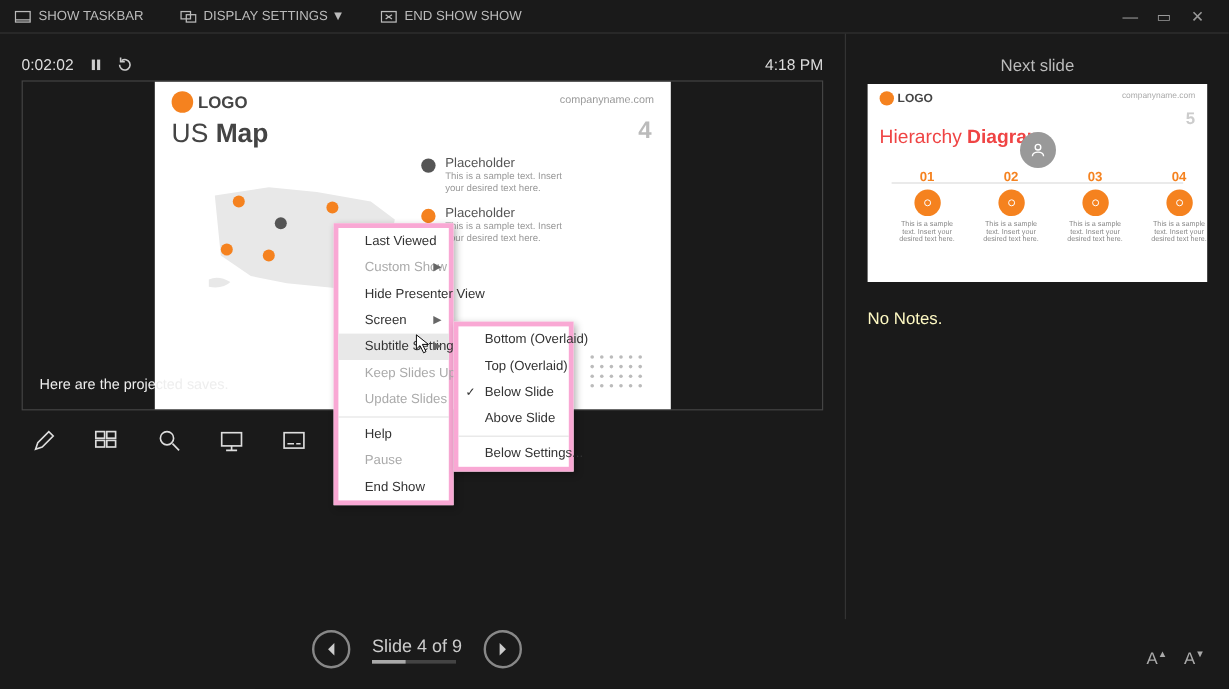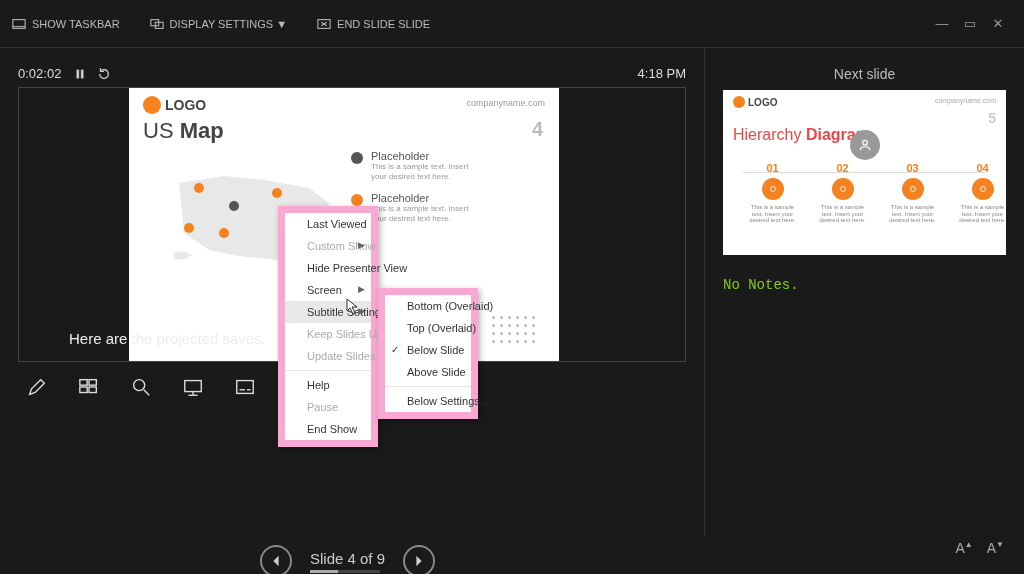--- a/index.html
+++ b/index.html
@@ -1,17 +1,17 @@
 <!DOCTYPE html>
 <html><head>
 <meta charset="utf-8">
 <style>
 * { margin:0; padding:0; box-sizing:border-box; font-family:"Segoe UI",Arial,sans-serif; }
 html,body { width:1024px; height:574px; background:#1a1a1a; color:#ccc; overflow:hidden; }
-.topbar { height:48px; display:flex; align-items:center; padding:0 12px; border-bottom:1px solid #333; font-size:11px; color:#bbb; }
+.topbar { height:28px; display:flex; align-items:center; padding:0 12px; border-bottom:1px solid #333; font-size:11px; color:#bbb; }
 .topbar .tbitem { display:flex; align-items:center; gap:6px; margin-right:30px; cursor:pointer; }
 .topbar .spacer { flex:1; }
 .winbtn { width:28px; text-align:center; font-size:13px; color:#999; cursor:pointer; }
 .content { display:flex; height:calc(100% - 36px - 50px); }
 .left { flex:1; padding:18px 18px 0 18px; display:flex; flex-direction:column; position:relative; }
 .right { width:320px; padding:18px 18px 0 18px; border-left:1px solid #333; }
 .timerow { display:flex; align-items:center; font-size:13px; color:#ddd; margin-bottom:6px; }
 .timerow .timer { margin-right:12px; }
 .timerow .clock { margin-left:auto; }
 .timerow .ticon { width:14px; height:14px; margin-right:10px; display:inline-block; color:#ccc; cursor:pointer; }
@@ -24,24 +24,24 @@
 .slide-title b { font-weight:700; }
 .slidenum { position:absolute; right:16px; top:30px; font-size:20px; color:#bbb; font-weight:600; }
 .usmap { position:absolute; left:40px; top:70px; width:180px; height:120px; }
 .usmap svg { width:100%; height:100%; }
 .dotmatrix { position:absolute; right:22px; bottom:18px; display:grid; grid-template-columns:repeat(6,5px); grid-template-rows:repeat(4,5px); gap:3px; }
 .dotmatrix span { width:3px; height:3px; background:#bbb; border-radius:50%; }
 .ph { position:absolute; left:222px; }
 .ph .dot { width:12px; height:12px; border-radius:50%; position:absolute; left:0; top:2px; }
 .ph .ptitle { font-size:11px; color:#555; font-weight:500; margin-left:20px; }
 .ph .ptxt { font-size:8px; color:#999; margin-left:20px; width:110px; line-height:1.2; }
-.subtitle-caption { position:absolute; left:14px; bottom:12px; font-size:15px; color:#eee; line-height:1.4;margin-left:36px; }
-
-
-.ctxmenu { position:absolute; background:#fff; border:7px solid #f9a8d4; font-size:11px; color:#333; box-shadow:2px 2px 6px rgba(0,0,0,0.3); }
+.subtitle-caption { position:absolute; left:14px; bottom:12px; font-size:12px; color:#eee; line-height:1.4; }
+
+
+.ctxmenu { position:absolute; background:#fff; border:4px solid #f9a8d4; font-size:11px; color:#333; box-shadow:2px 2px 6px rgba(0,0,0,0.3); }
 .ctxmenu .mitem { padding:5px 14px 5px 22px; position:relative; white-space:nowrap; }
 .ctxmenu .mitem.disabled { color:#aaa; }
 .ctxmenu .mitem.hov { background:#e8e8e8; }
 .ctxmenu .mitem .arrow { position:absolute; right:6px; top:5px; font-size:9px; color:#666; }
 .ctxmenu .mitem .check { position:absolute; left:6px; top:5px; font-size:10px; color:#333; }
 .ctxmenu .sep { height:1px; background:#e4e4e4; margin:3px 0; }
 .menu1 { left:278px; top:158px; width:100px; }
 .menu2 { left:378px; top:240px; width:100px;text-align:center; }
 .cursor { position:absolute; left:346px; top:250px; width:14px; height:18px; pointer-events:none; z-index:10; }
 
@@ -64,21 +64,21 @@
 .ns-logo .gear { width:12px; height:12px; margin-right:3px; background:#f5821f; border-radius:50%; }
 .ns-url { position:absolute; right:10px; top:7px; font-size:7px; color:#aaa; }
 .ns-title { position:absolute; left:10px; top:36px; font-size:16px; color:#ef4444; }
 .ns-num { position:absolute; right:10px; top:20px; font-size:14px; color:#ccc; font-weight:600; }
 .ns-avatar { position:absolute; left:50%; top:40px; transform:translateX(-50%); width:30px; height:30px; background:#999; border-radius:50%; display:flex; align-items:center; justify-content:center; }
 .ns-line { position:absolute; left:20px; right:20px; top:82px; height:1px; background:#ddd; }
 .ns-node { position:absolute; top:72px; text-align:center; width:55px; }
 .ns-node .num { color:#f5821f; font-size:11px; font-weight:700; }
 .ns-node .circ { width:22px; height:22px; background:#f5821f; border-radius:50%; margin:4px auto 0; display:flex; align-items:center; justify-content:center; }
 .ns-node .ctxt { font-size:6px; color:#888; margin-top:4px; line-height:1.1; }
-.notes { font-size:14px; color:#84cc16; margin-top:22px;font-family:Liberation Mono, monospace; }
+.notes { font-size:14px; color:#fef9c3; margin-top:22px; }
 </style>
 </head>
 <body>
 
 <div class="topbar">
   <div class="tbitem">
     <svg width="14" height="14" viewBox="0 0 16 16" fill="none" stroke="#bbb" stroke-width="1.2">
         <rect x="1" y="3" width="14" height="10"></rect>
         <line x1="1" y1="11" x2="15" y2="11"></line>
       </svg>
@@ -90,21 +90,21 @@
         <rect x="6" y="6" width="9" height="7"></rect>
       </svg>
     <span>DISPLAY SETTINGS ▼</span>
   </div>
   <div class="tbitem">
     <svg width="14" height="14" viewBox="0 0 16 16" fill="none" stroke="#bbb" stroke-width="1.2">
         <rect x="1" y="3" width="14" height="10"></rect>
         <line x1="5" y1="6" x2="11" y2="10"></line>
         <line x1="11" y1="6" x2="5" y2="10"></line>
       </svg>
-    <span>END SLIDE SLIDE</span>
+    <span>END SHOW SHOW</span>
   </div>
   <div class="spacer"></div>
   <div class="winbtn">—</div>
   <div class="winbtn">▭</div>
   <div class="winbtn">✕</div>
 </div>
 
 <div class="content">
   <div class="left">
     <div class="timerow">

